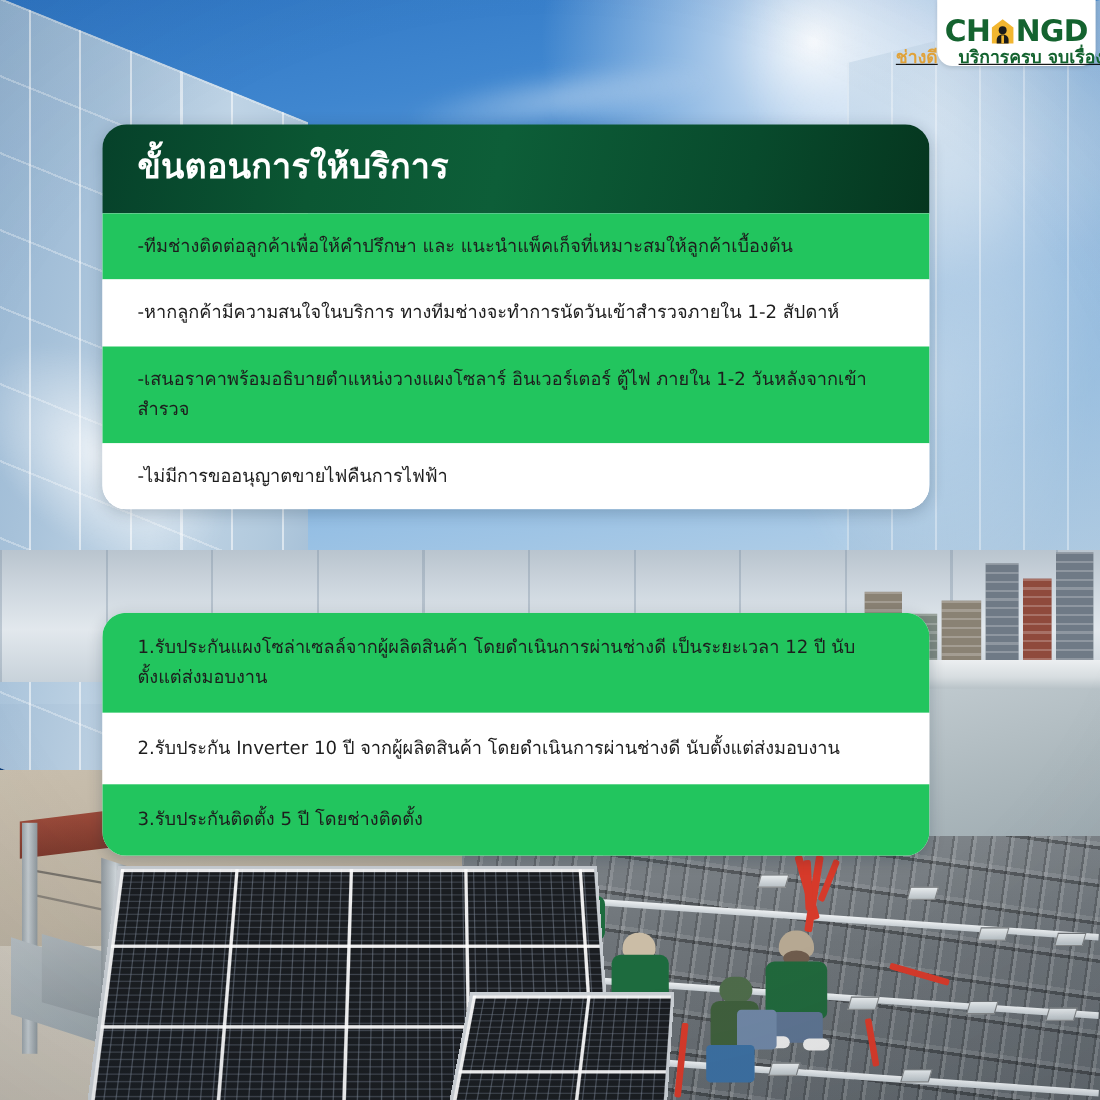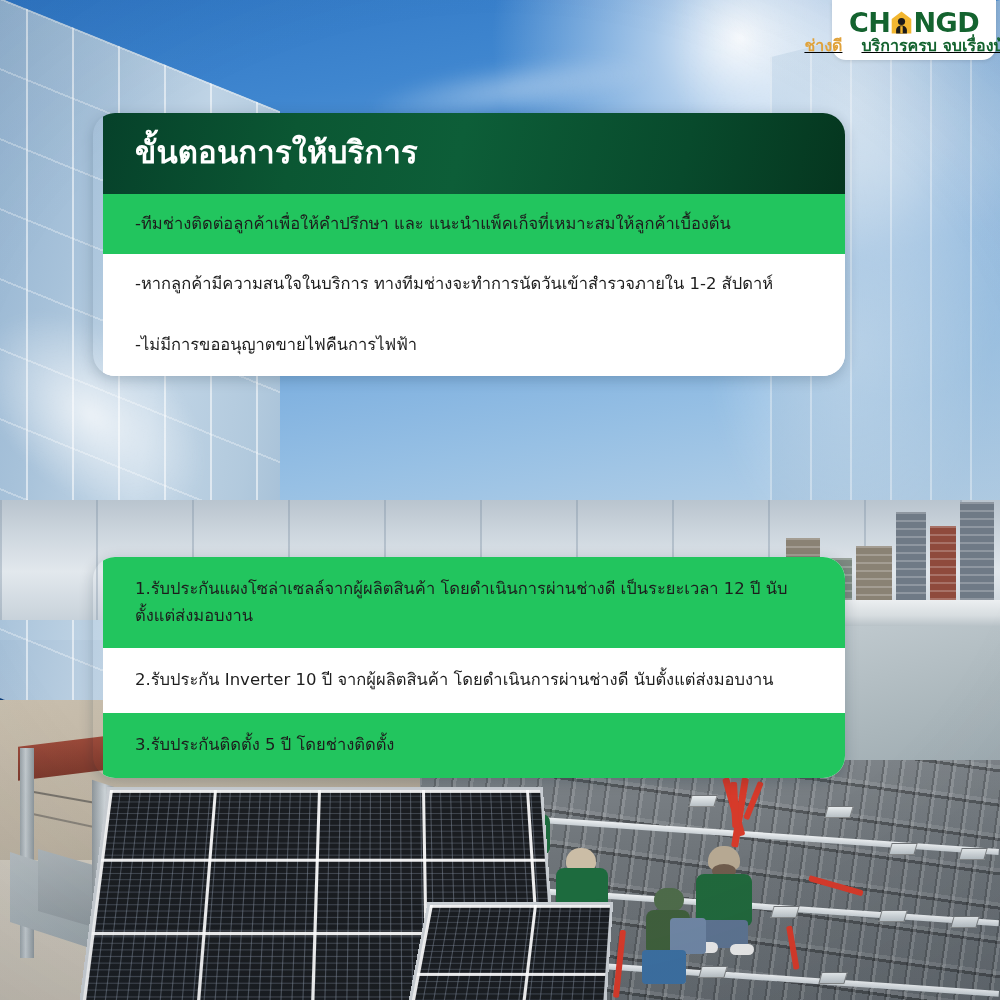--- a/index.html
+++ b/index.html
@@ -237,21 +237,20 @@
   .w-leg  { position: absolute; border-radius: 4px; }
 
   
   .card {
     position: absolute;
     left: 93px;
     width: 752px;
     border-radius: 22px;
     overflow: hidden;
     box-shadow: 0 3px 14px rgba(10,30,50,0.22);
-    padding-left: 10px;
   }
   #card-steps    { top: 113px; }
   #card-warranty { top: 557px; }
 
   .card-header {
     background: linear-gradient(102deg, #06412a 0%, #0b5733 26%, #0d5e38 48%, #084a2c 78%, #05361f 100%);
     padding: 22px 32px 24px 32px;
   }
   #card-warranty .card-header { padding: 20px 32px 22px 32px; }
 
@@ -277,27 +276,27 @@
   .row.plain { background: #ffffff; }
 
   #card-steps  .row { min-height: 55px; }
   #card-steps  .row.multiline { padding-top: 16px; padding-bottom: 18px; }
   #card-warranty .row { padding-top: 19px; padding-bottom: 19px; }
 
   
   #logo-badge {
     position: absolute;
     right: 4px; top: 0;
-    width: 164px; height: 60px;
+    width: 144px; height: 60px;
     background: #ffffff;
     border-radius: 0 0 14px 14px;
     display: flex;
     flex-direction: column;
     align-items: center;
-    justify-content: center;
+    justify-content: flex-end;
     padding-top: 2px;
     box-shadow: 0 1px 4px rgba(0,0,0,0.12);
   }
   .logo-word {
     display: flex;
     align-items: center;
     font-size: 27px;
     font-weight: bold;
     color: #14632f;
     letter-spacing: -0.5px;
@@ -462,20 +461,21 @@
     </div>
   </div>
 
   <div class="card" id="card-steps">
     <div class="card-header">
       <div class="card-title">ขั้นตอนการให้บริการ</div>
     </div>
     <div class="card-body">
       <div class="row alt">-ทีมช่างติดต่อลูกค้าเพื่อให้คำปรึกษา และ แนะนำแพ็คเก็จที่เหมาะสมให้ลูกค้าเบื้องต้น</div>
       <div class="row plain">-หากลูกค้ามีความสนใจในบริการ ทางทีมช่างจะทำการนัดวันเข้าสำรวจภายใน 1-2 สัปดาห์</div>
+      <div class="row alt">-เสนอราคาพร้อมอธิบายตำแหน่งวางแผงโซลาร์ อินเวอร์เตอร์ ตู้ไฟ ภายใน 1-2 วันหลังจากเข้าสำรวจ</div>
       <div class="row plain">-ไม่มีการขออนุญาตขายไฟคืนการไฟฟ้า</div>
     </div>
   </div>
 
   <div class="card" id="card-warranty">
     <div class="card-body">
       <div class="row alt">1.รับประกันแผงโซล่าเซลล์จากผู้ผลิตสินค้า โดยดำเนินการผ่านช่างดี เป็นระยะเวลา 12 ปี นับตั้งแต่ส่งมอบงาน</div>
       <div class="row plain">2.รับประกัน Inverter 10 ปี จากผู้ผลิตสินค้า โดยดำเนินการผ่านช่างดี นับตั้งแต่ส่งมอบงาน</div>
       <div class="row alt">3.รับประกันติดตั้ง 5 ปี โดยช่างติดตั้ง</div>
     </div>

